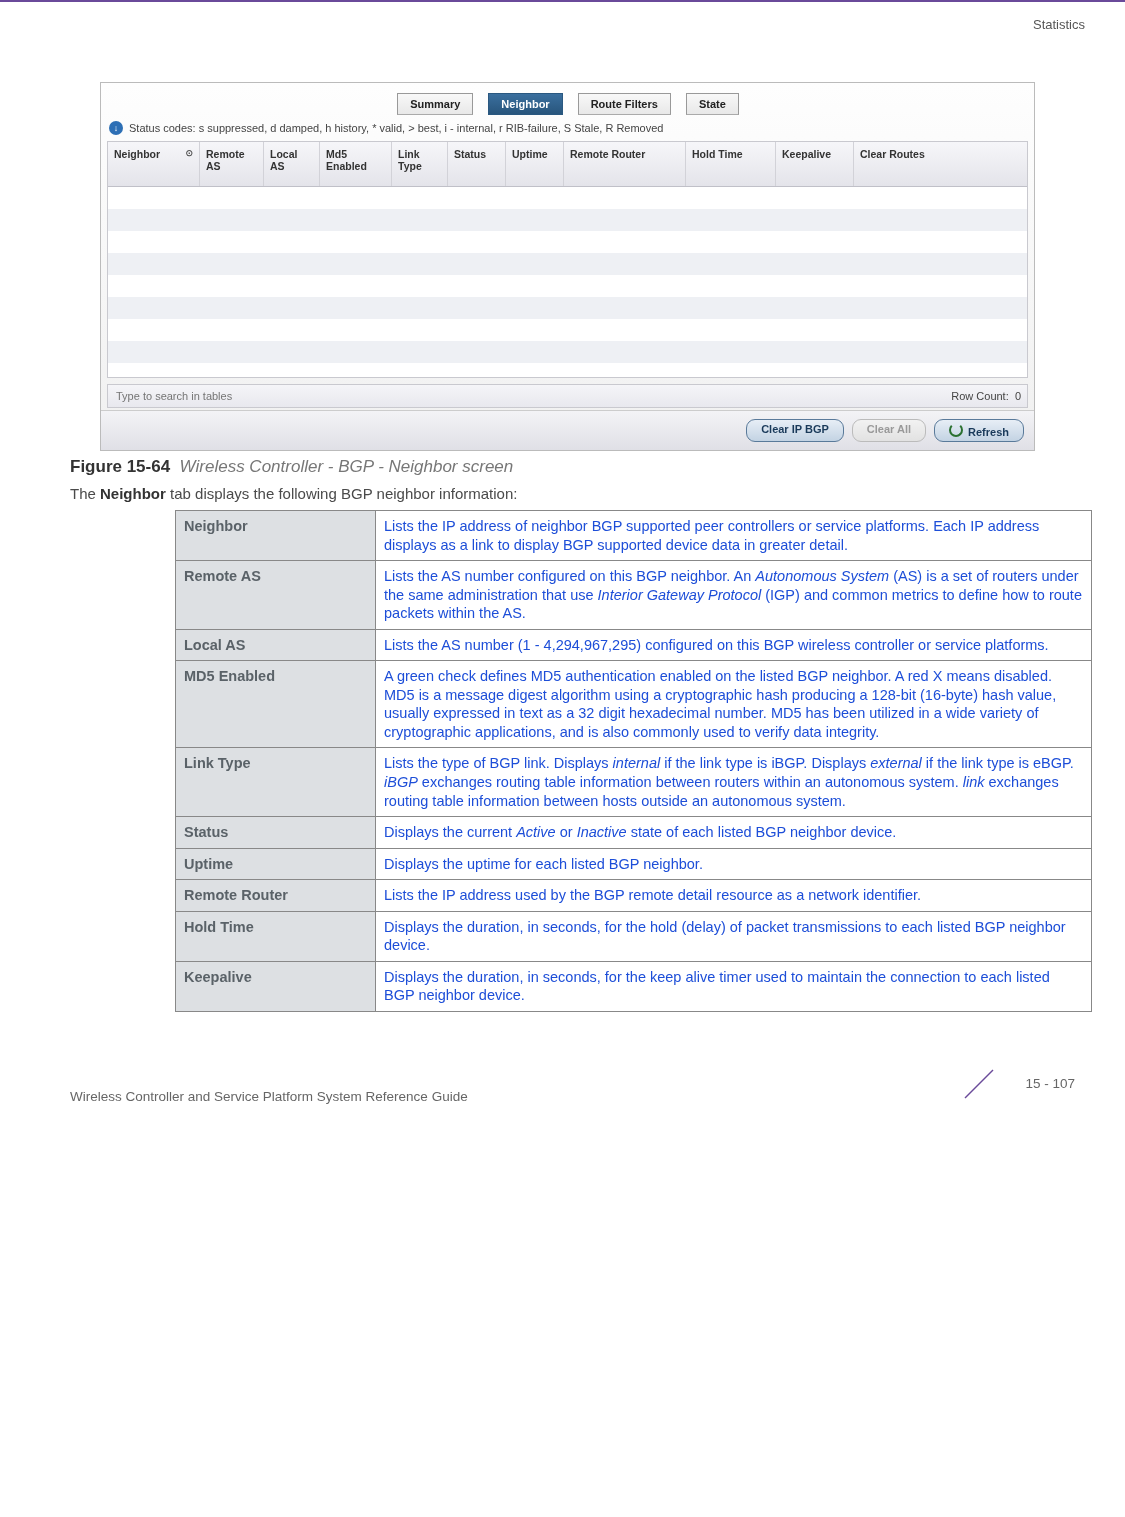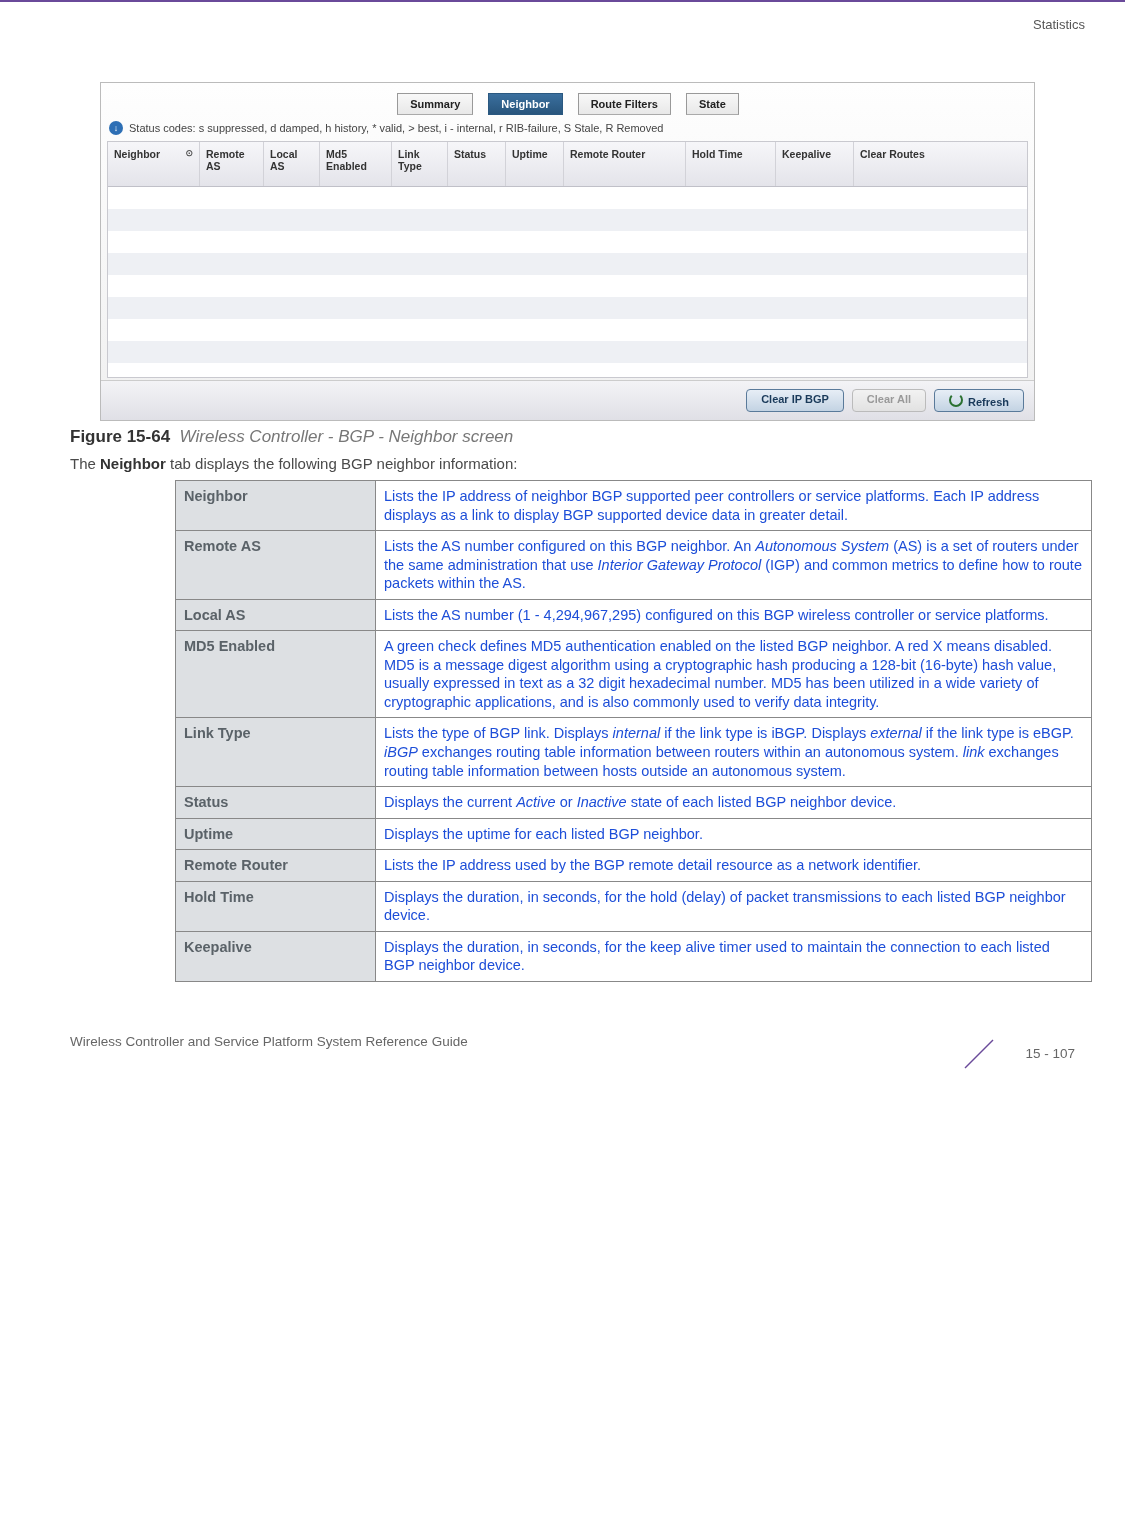--- a/index.html
+++ b/index.html
@@ -134,21 +134,21 @@
     padding: 8px 10px;
     background: linear-gradient(#f3f3f6,#e0e0e6);
     border-top: 1px solid #ccc;
     margin-top: 2px;
   }
   .ss-btn {
     padding: 3px 14px;
     font-size: 11px;
     font-weight: bold;
     border: 1px solid #5a7a9a;
-    border-radius: 4px;
+    border-radius: 9px;
     background: linear-gradient(#e7eef6,#c3d3e3);
     color: #1a3a5a;
   }
   .ss-btn.disabled {
     color: #999;
     border-color: #bbb;
     background: linear-gradient(#f2f2f2,#e2e2e2);
   }
   .ss-btn.refresh::before {
     content: "";
@@ -192,21 +192,21 @@
     font-weight: bold;
     color: #5a6268;
   }
   .def-table td.desc {
     color: #1d4ed8;
   }
   .def-table td.desc i { font-style: italic; }
   .footer {
     display: flex;
     justify-content: space-between;
-    align-items: flex-start;
+    align-items: flex-end;
     padding: 52px 50px 30px 70px;
     font-size: 13.5px;
     color: #666;
   }
   .footer-right {
     display: flex;
     align-items: center;
     gap: 26px;
   }
   .slash-box svg { display: block; }
@@ -245,20 +245,26 @@
           <div class="ss-th" style="width:56px">Link Type</div>
           <div class="ss-th" style="width:58px">Status</div>
           <div class="ss-th" style="width:58px">Uptime</div>
           <div class="ss-th" style="width:122px">Remote Router</div>
           <div class="ss-th" style="width:90px">Hold Time</div>
           <div class="ss-th" style="width:78px">Keepalive</div>
           <div class="ss-th" style="flex:1">Clear Routes</div>
         </div>
         <div class="ss-body"></div>
       </div>
+      <div class="ss-footer1">
+        <input class="ss-search" placeholder="Type to search in tables" style="">
+        <span>
+          <span>Row Count:</span>&nbsp;&nbsp;<span>0</span>
+        </span>
+      </div>
       <div class="ss-footer2">
         <div class="ss-btn">Clear IP BGP</div>
         <div class="ss-btn disabled">Clear All</div>
         <div class="ss-btn refresh">Refresh</div>
       </div>
     </div>
 
     <div class="fig-caption">
       <b>Figure 15-64</b>&nbsp;&nbsp;<i>Wireless Controller - BGP - Neighbor screen</i>
     </div>

